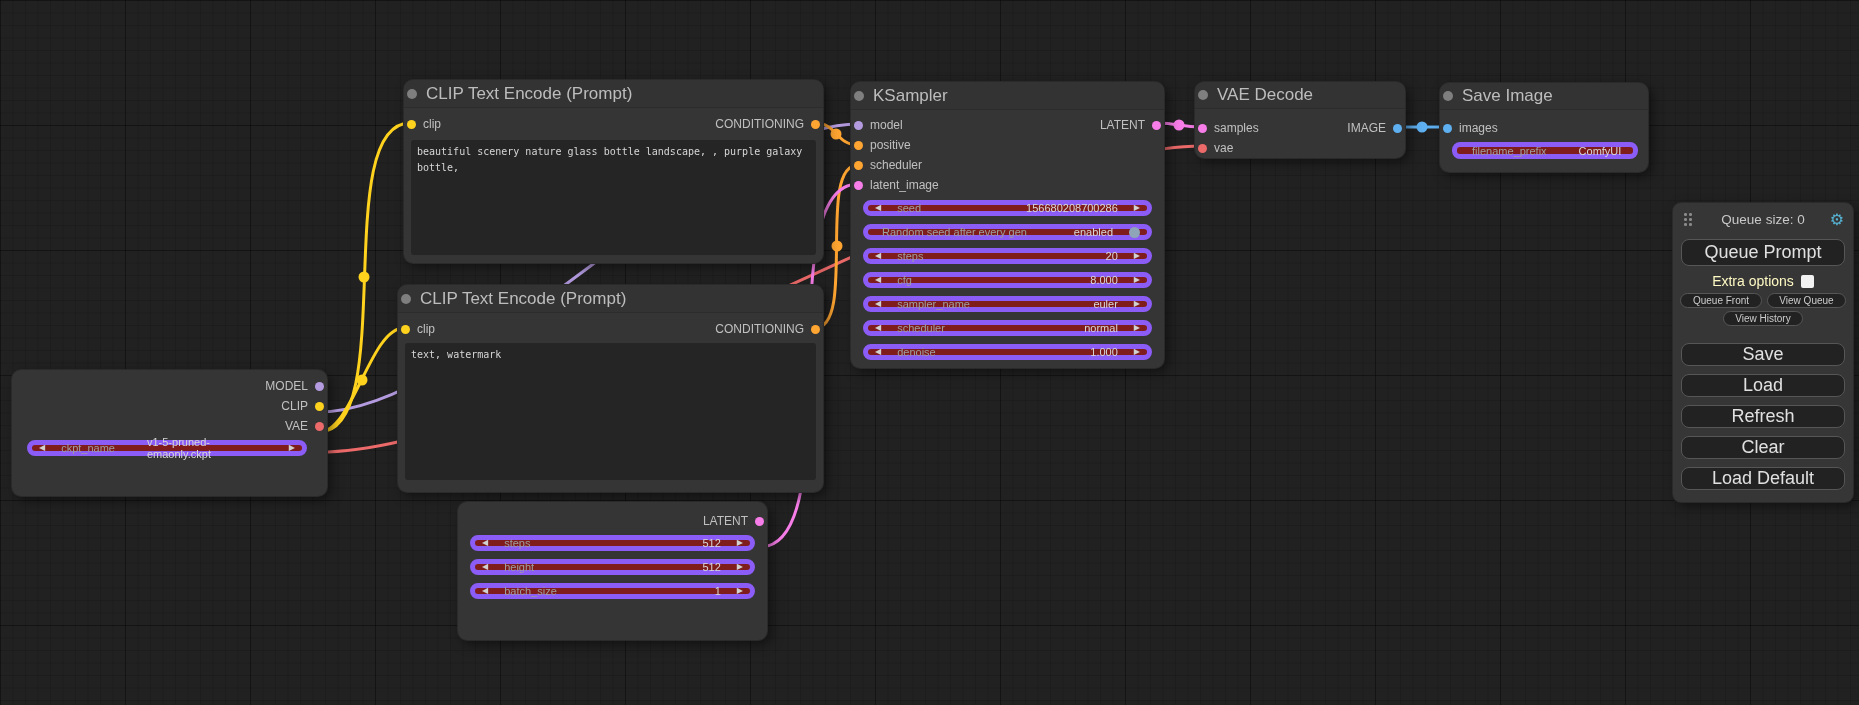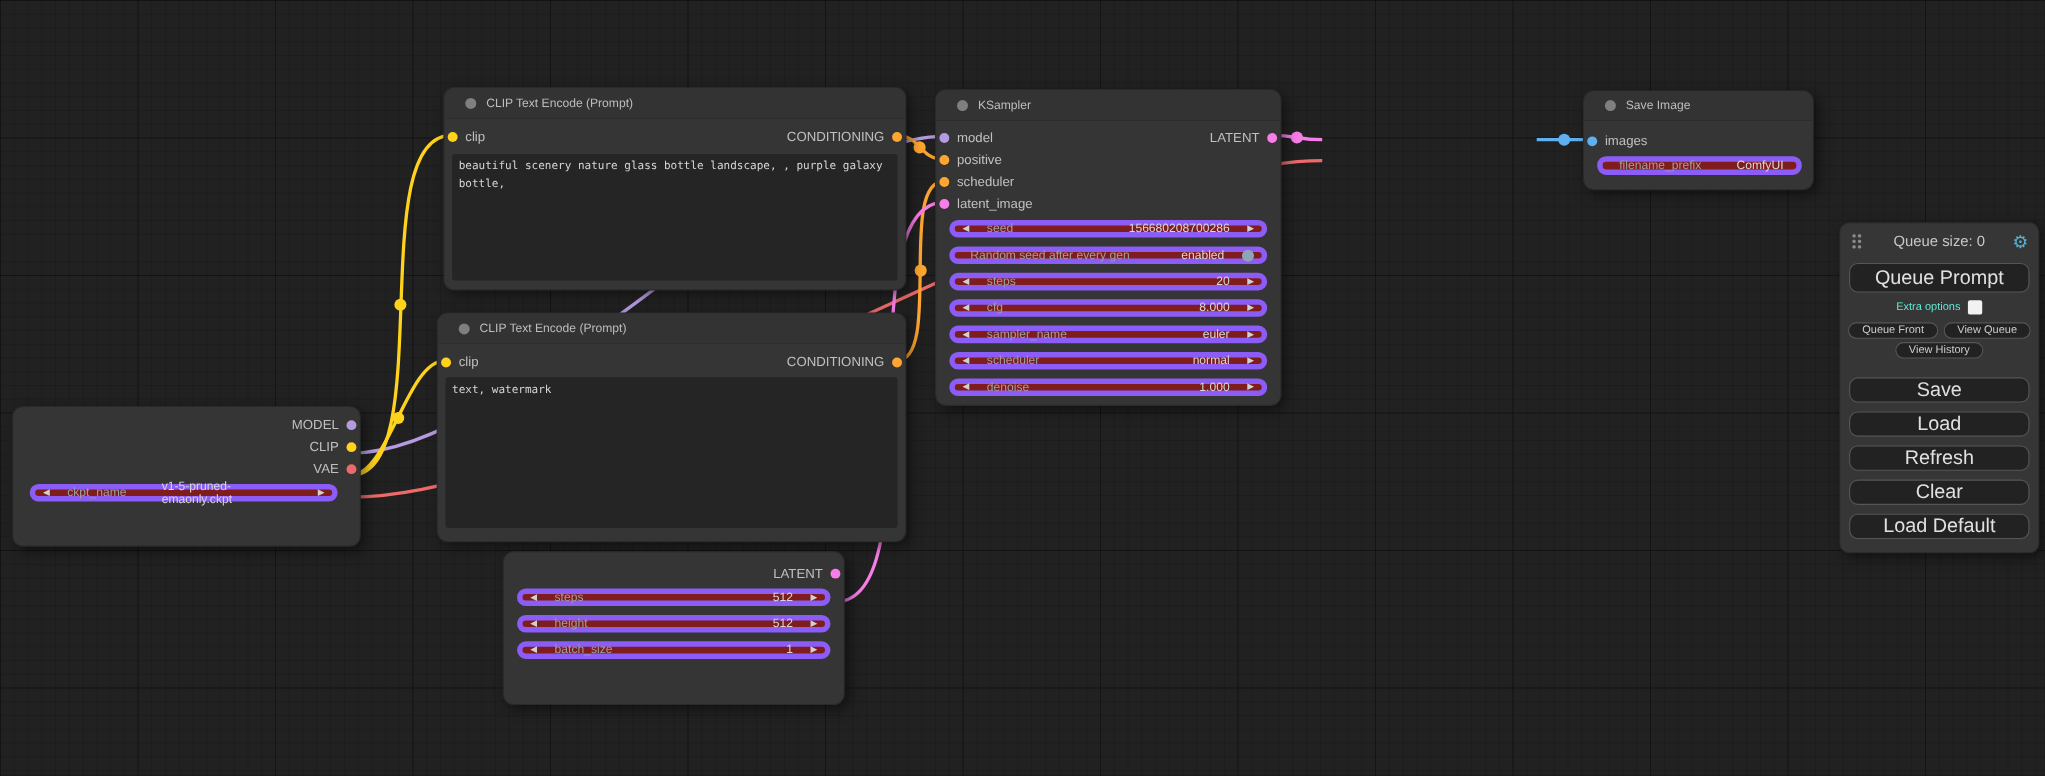--- a/index.html
+++ b/index.html
@@ -14,23 +14,23 @@
     background-size:125px 125px,125px 125px,12.5px 12.5px,12.5px 12.5px;
     font-family:"Liberation Sans", sans-serif;
   }
   #wires{position:absolute;left:0;top:0;z-index:1;pointer-events:none;}
   .node{
     position:absolute;z-index:2;background:#353535;border-radius:9px;
     box-shadow:0 0 0 1px #2a2a2a, 4px 4px 12px rgba(0,0,0,.5);
     color:#c4c4c4;font-size:12px;
   }
   .ntitle{
-    height:26px;display:flex;align-items:center;gap:9px;padding:0 19px;
+    height:26px;display:flex;align-items:center;gap:9px;padding:0 3px;
     background:#333333;border-radius:9px 9px 0 0;border-bottom:1px solid #2c2c2c;
-    color:#bdbdbd;font-size:11px;
+    color:#bdbdbd;font-size:17px;
   }
   .ntitle.tall{height:27px;}
   .tdot{width:10px;height:10px;border-radius:50%;background:#7f7f7f;flex:0 0 auto;}
   .row{height:20px;display:flex;align-items:center;padding:0 3px;gap:7px;}
   .row .grp{display:flex;align-items:center;gap:7px;}
   .row.between{justify-content:space-between;}
   .row.end{justify-content:flex-end;}
   .sdot{width:9px;height:9px;border-radius:50%;flex:0 0 auto;}
   .slabel{color:#c0c0c0;font-size:12px;white-space:nowrap;}
   .pill{
@@ -59,21 +59,21 @@
     border-radius:8px;color:#e0e0e0;display:flex;align-items:center;justify-content:center;
     font-size:18px;cursor:pointer;font-family:"Liberation Sans",sans-serif;
   }
   .qbtn.small{font-size:10px;border-radius:8px;color:#cccccc;}
   #queue-header{position:absolute;left:0;top:7px;width:100%;height:20px;}
   #drag-dots{position:absolute;left:11px;top:3px;display:grid;grid-template-columns:3px 3px;grid-auto-rows:3px;gap:2px;}
   #drag-dots i{width:2.5px;height:2.5px;border-radius:50%;background:#8a8a8a;}
   #queue-size{position:absolute;left:0;width:100%;text-align:center;color:#c8c8c8;font-size:13.5px;top:2px;}
   #gear{position:absolute;right:9px;top:0px;color:#56b2d2;font-size:16px;cursor:pointer;}
   #extra-row{position:absolute;left:0;top:70px;width:100%;display:flex;align-items:center;justify-content:center;gap:7px;}
-  #extra-label{color:#5eead4;font-size:10px;}
+  #extra-label{color:#fef9c3;font-size:14px;}
   #extra-checkbox{width:13px;height:13px;background:#f2f2f2;border-radius:2px;cursor:pointer;}
 </style>
 </head>
 <body>
 
 <div id="canvas">
 
   <svg id="wires" width="1859" height="705" viewBox="0 0 1859 705">
     <path d="M319,412 C470,412 705,124 858,124" stroke="#b49be0" stroke-width="3" fill="none"></path>
     <path d="M319,452 C540,452 980,146 1202,146" stroke="#ed6a6a" stroke-width="3" fill="none"></path>
@@ -223,20 +223,40 @@
       <div class="pill">
         <span class="arrow">◀</span>
         <span class="wlabel">denoise</span>
         <span class="spacer"></span>
         <span class="wvalue">1.000</span>
         <span class="arrow">▶</span>
       </div>
     </div>
   </div>
 
+  <div class="node" style="left:1195px;top:82px;width:210px;height:76px;">
+    <div class="ntitle">
+      <span class="tdot"></span>
+      <span>VAE Decode</span>
+    </div>
+    <div class="row between" style="margin-top:9px;">
+      <span class="grp">
+        <span class="sdot" style="background:#f77de8;"></span>
+        <span class="slabel">samples</span>
+      </span>
+      <span class="grp">
+        <span class="slabel">IMAGE</span>
+        <span class="sdot" style="background:#5fb0f0;"></span>
+      </span>
+    </div>
+    <div class="row">
+      <span class="sdot" style="background:#ed6a6a;"></span>
+      <span class="slabel">vae</span>
+    </div>
+  </div>
 
   <div class="node" style="left:1440px;top:83px;width:208px;height:89px;">
     <div class="ntitle">
       <span class="tdot"></span>
       <span>Save Image</span>
     </div>
     <div class="row" style="margin-top:8px;">
       <span class="sdot" style="background:#5fb0f0;"></span>
       <span class="slabel">images</span>
     </div>

